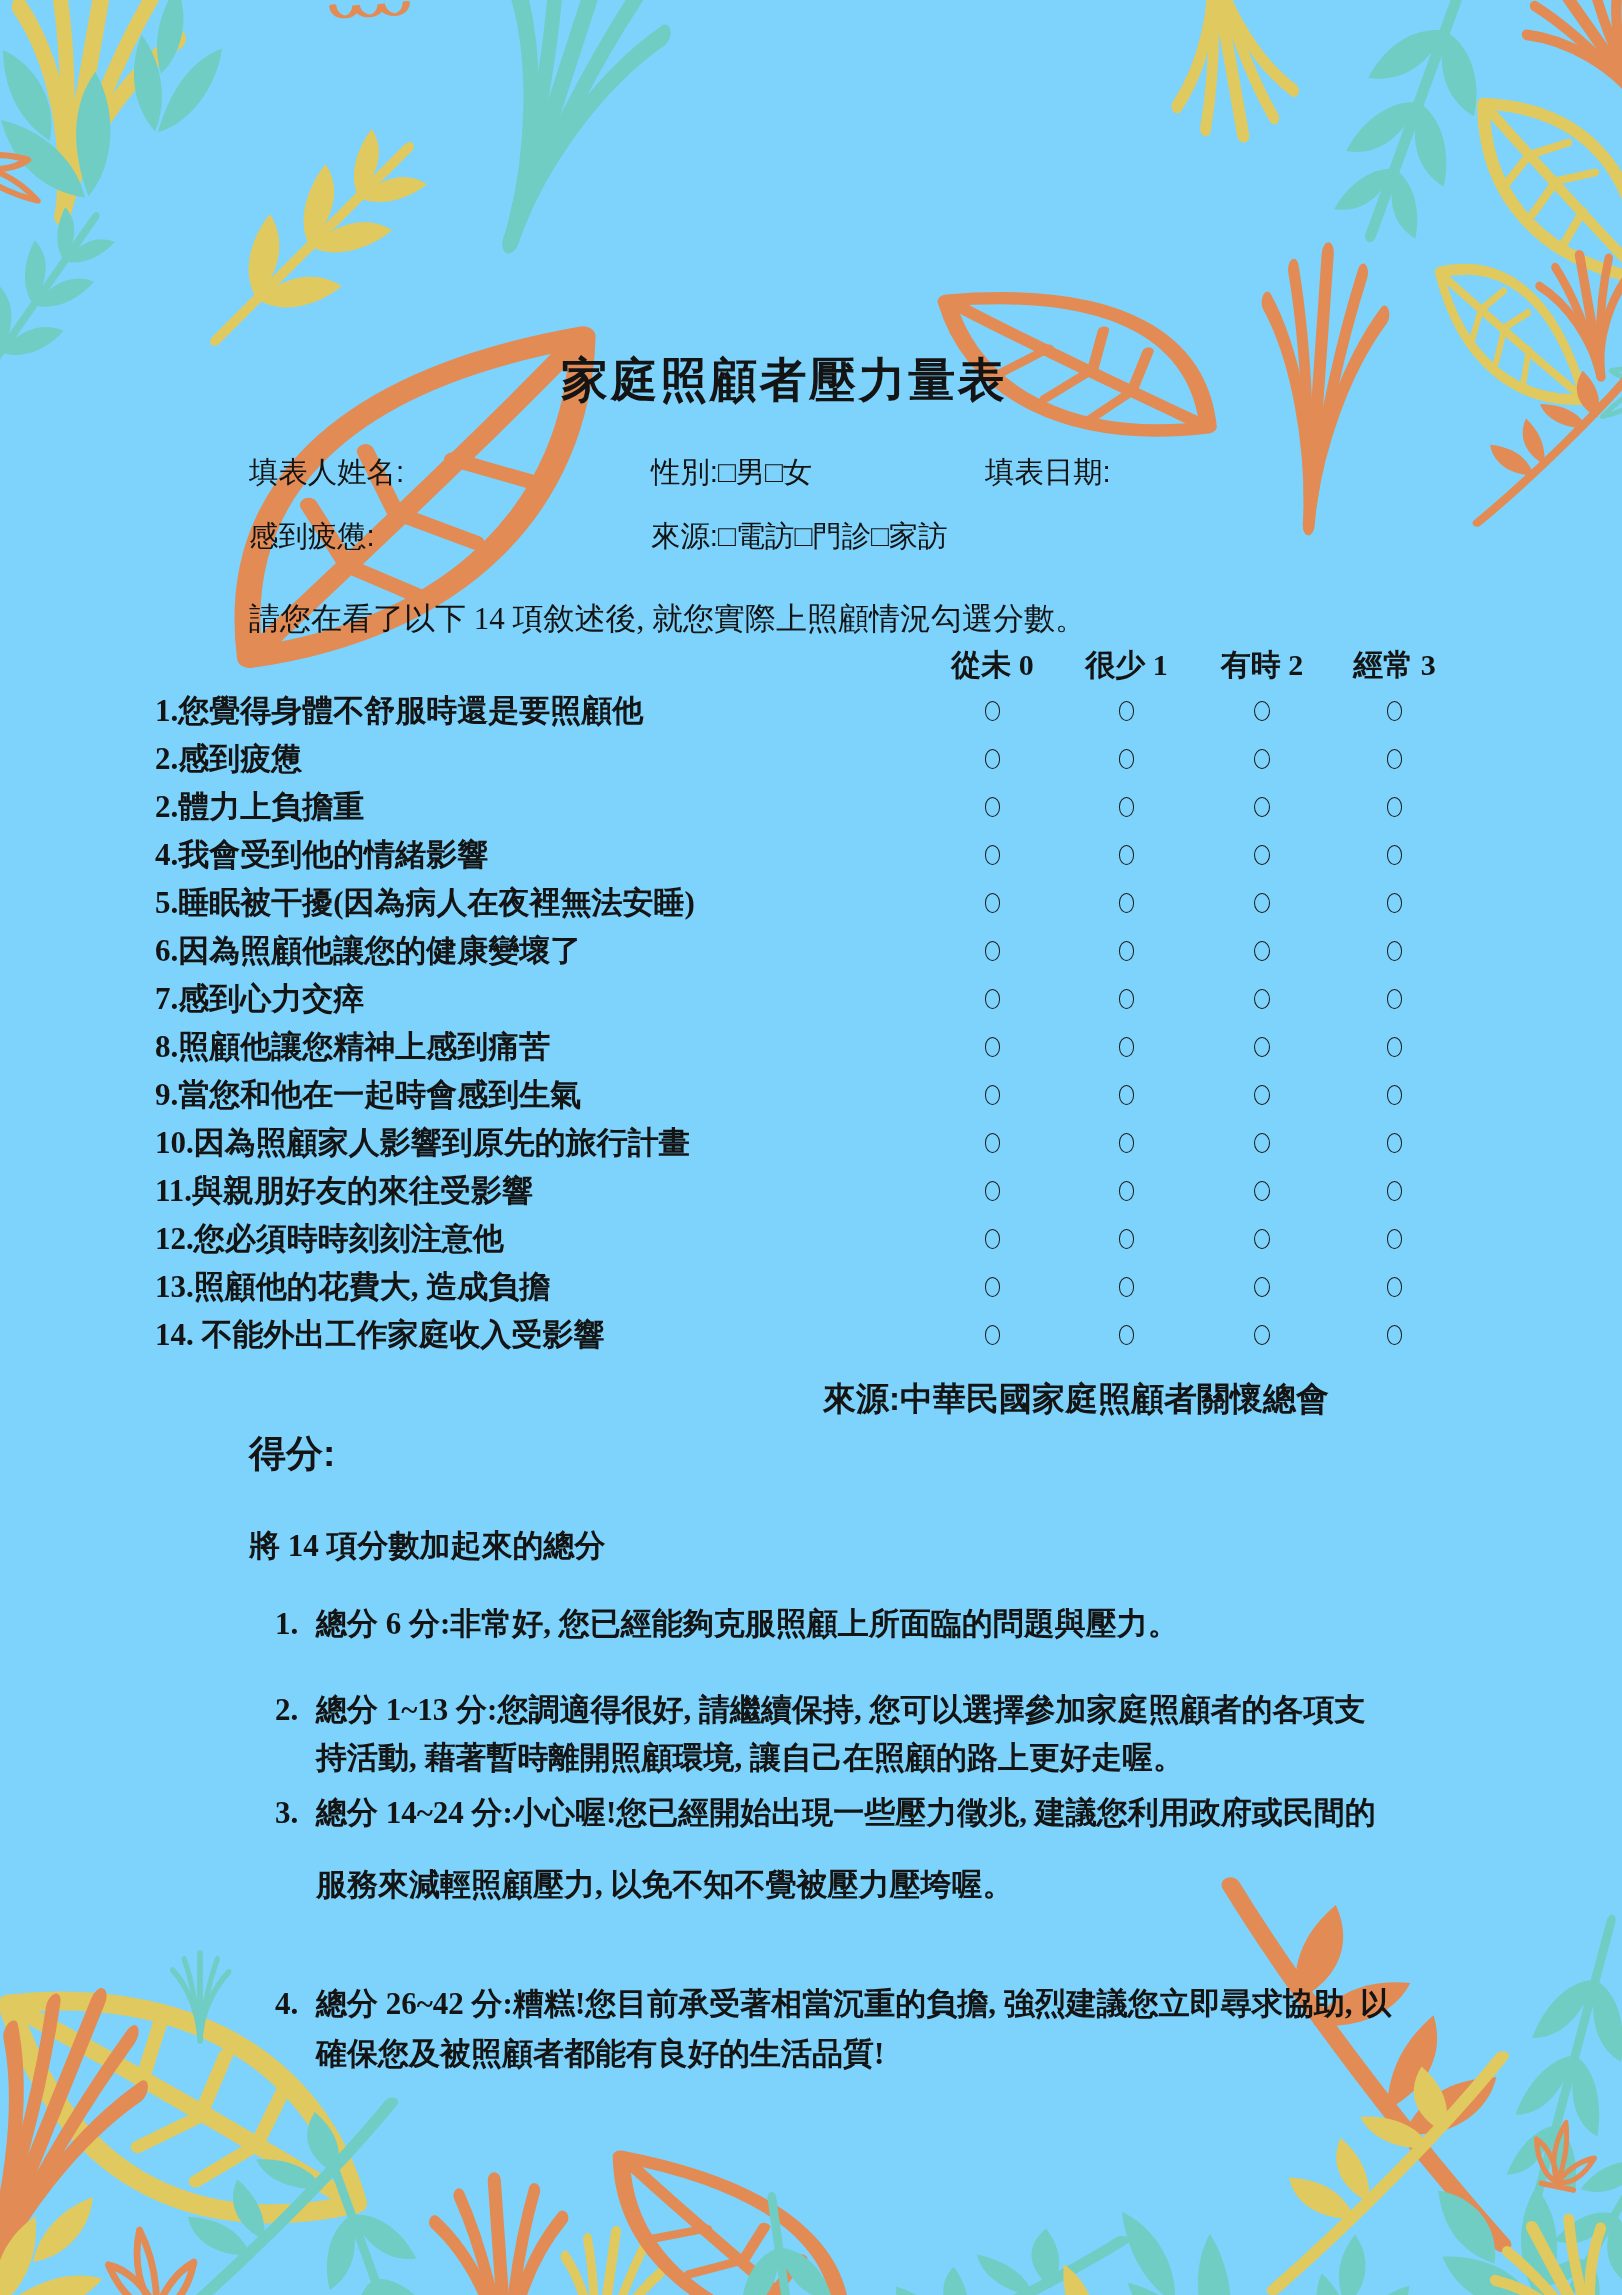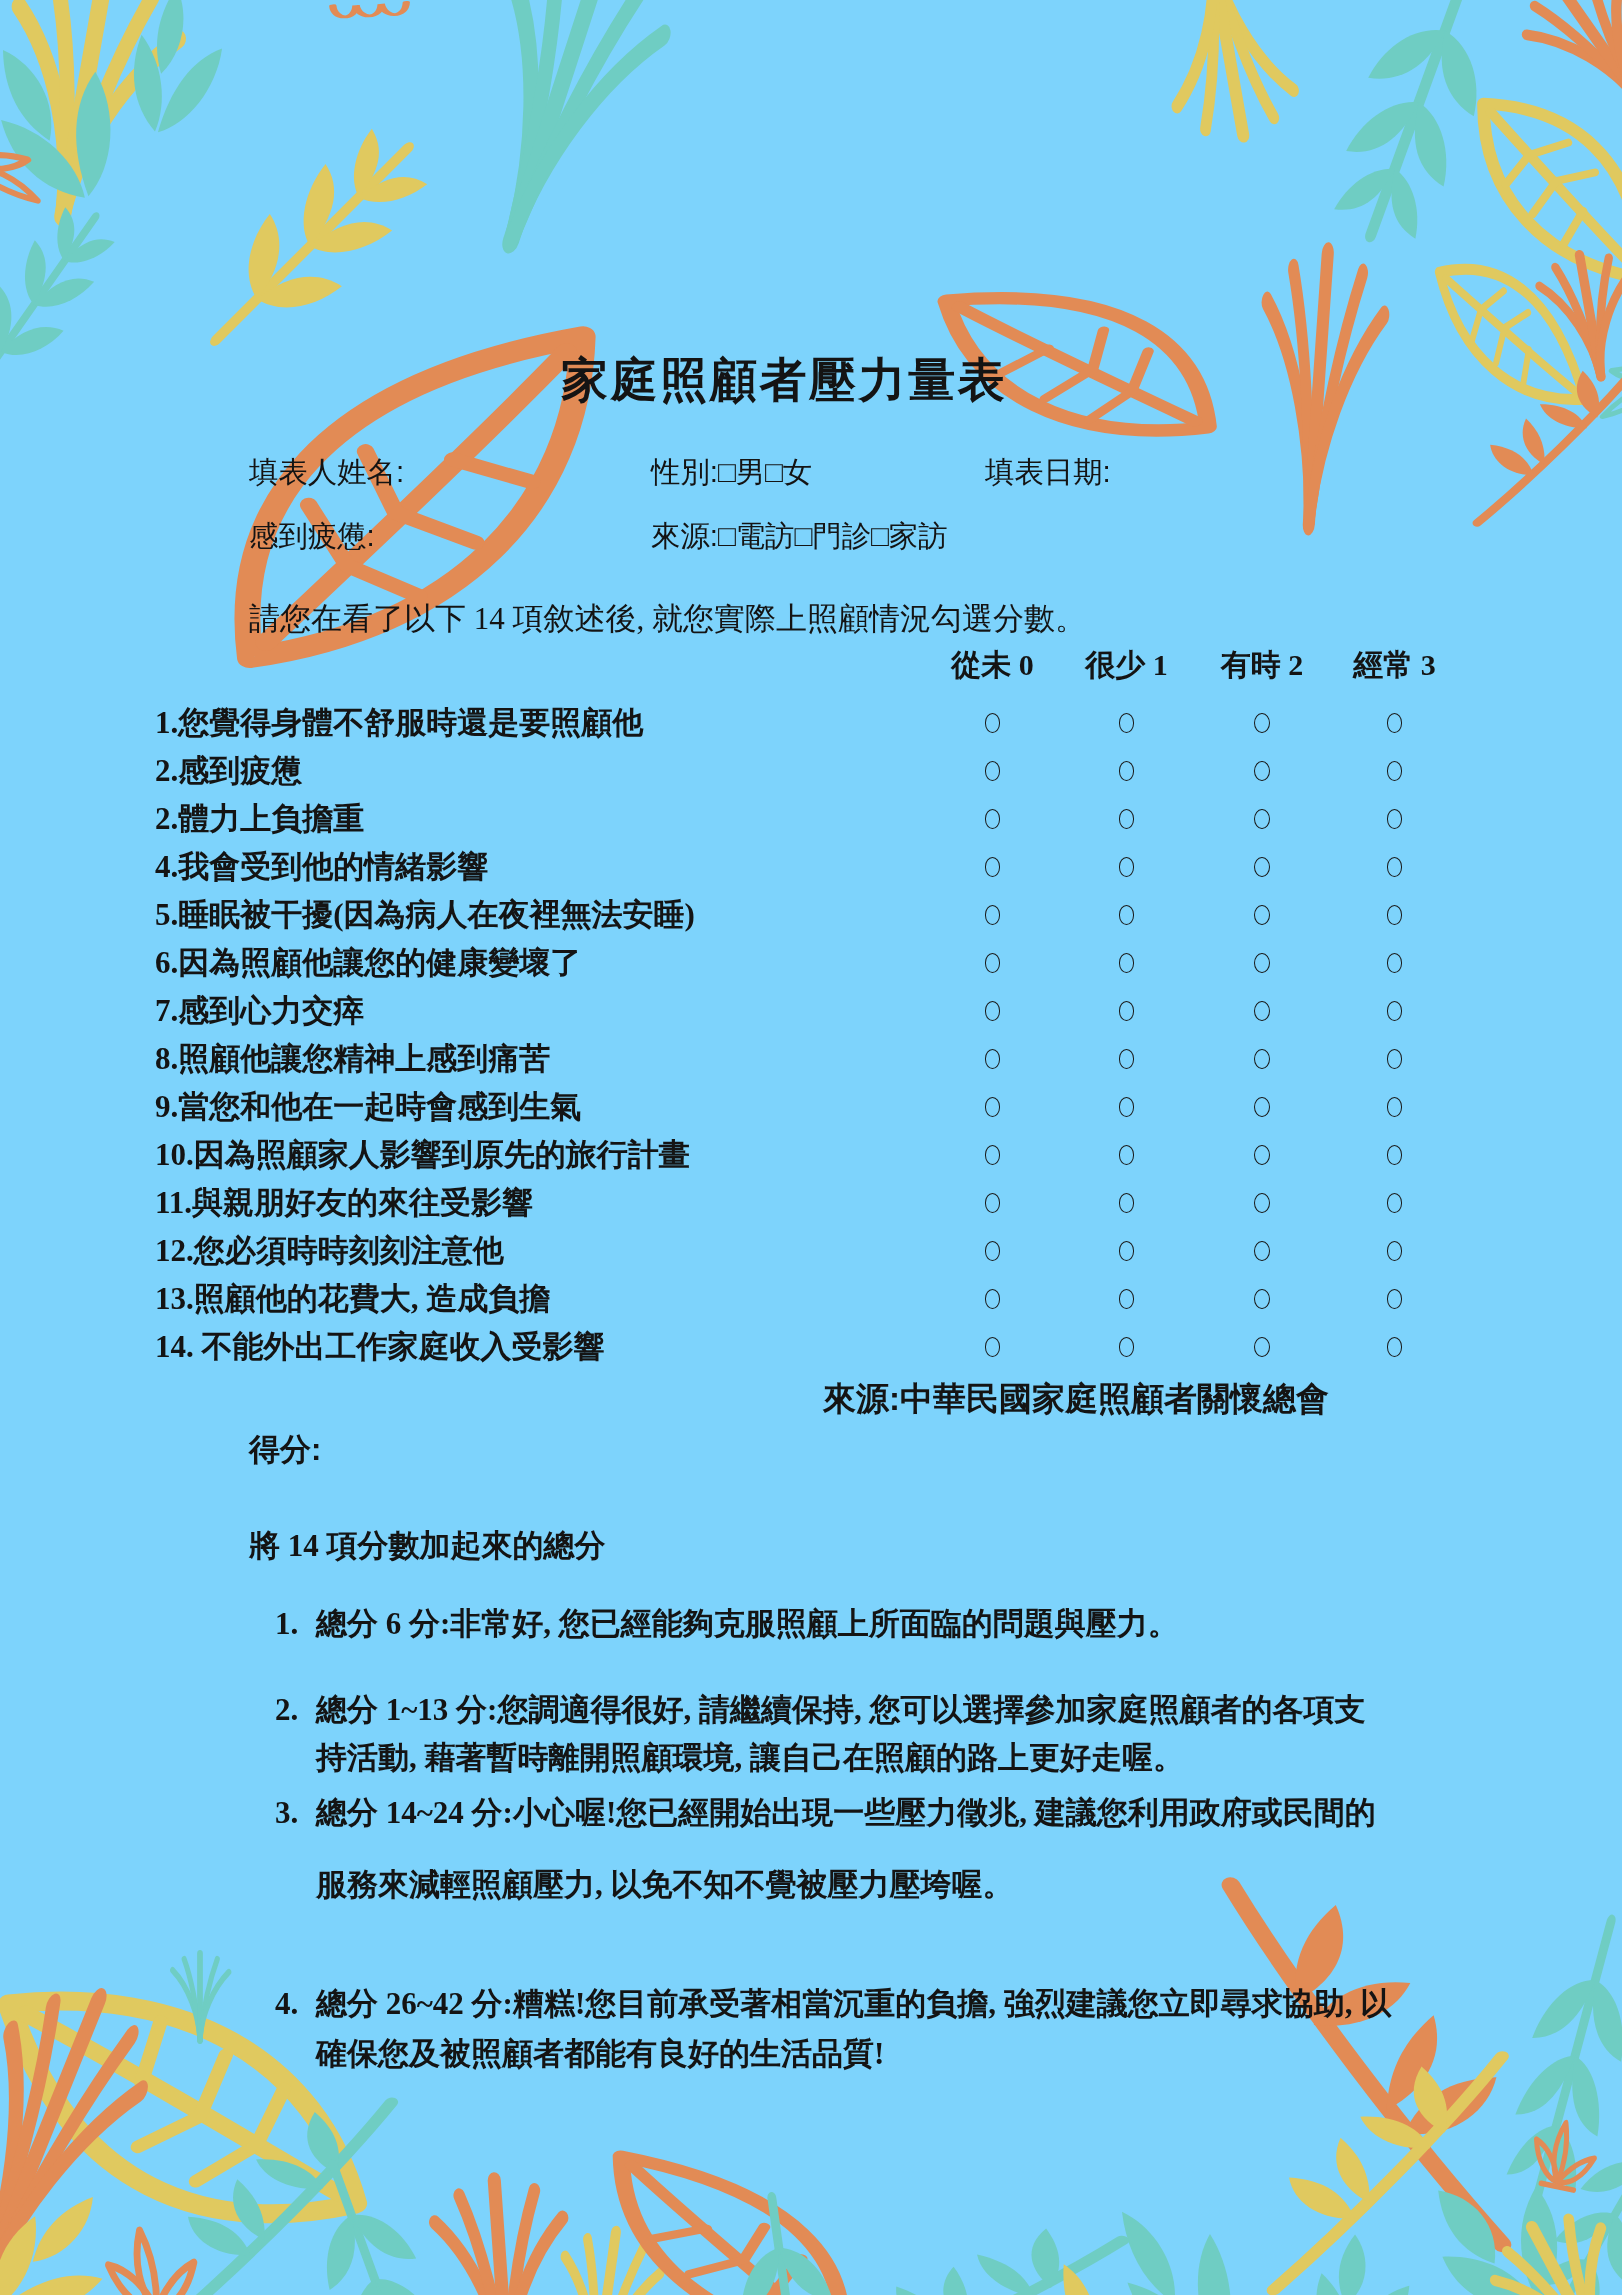--- a/index.html
+++ b/index.html
@@ -31,41 +31,41 @@
   .instruction{
     position:absolute;left:249px;top:567px;white-space:nowrap;
     font-size:31px;font-weight:400;
   }
   .survey{position:absolute;left:155px;top:645px;width:1305px;}
   .srow{
     display:grid;
     grid-template-columns:772px 131px 137px 134px 131px;
     align-items:center;height:48px;
   }
-  .shead{height:34px;margin-bottom:20px;}
+  .shead{height:34px;margin-bottom:8px;}
   .shead .col-label{
     text-align:center;font-size:30px;font-weight:700;white-space:nowrap;
   }
   .item-label{
     font-size:31px;font-weight:600;white-space:nowrap;overflow:visible;
   }
   .cell{display:flex;justify-content:center;align-items:center;}
   .circle{
     width:15.7px;height:20px;border:1.6px solid #1a1a1a;border-radius:50%;
     box-sizing:border-box;background:transparent;cursor:pointer;
   }
   .source-line{
     position:absolute;left:823px;top:1377px;white-space:nowrap;
     font-family:"Liberation Sans","DejaVu Sans",sans-serif;
     font-size:33px;font-weight:800;
   }
   .score-label{
     position:absolute;left:249px;top:1429px;white-space:nowrap;
     font-family:"Liberation Sans","DejaVu Sans",sans-serif;
-    font-size:31px;font-weight:700;
+    font-size:37px;font-weight:700;
   }
   .total-line{
     position:absolute;left:249px;top:1525px;white-space:nowrap;
     font-size:31px;font-weight:600;
   }
   .interp{position:absolute;left:275px;top:1600px;width:1152px;}
   .interp-item{display:flex;font-size:31px;font-weight:600;line-height:48px;}
   .interp-item .num{width:41px;flex:0 0 41px;}
   .interp-item .txt{width:1080px;}
   .interp-item.i2{margin-top:38px;}

